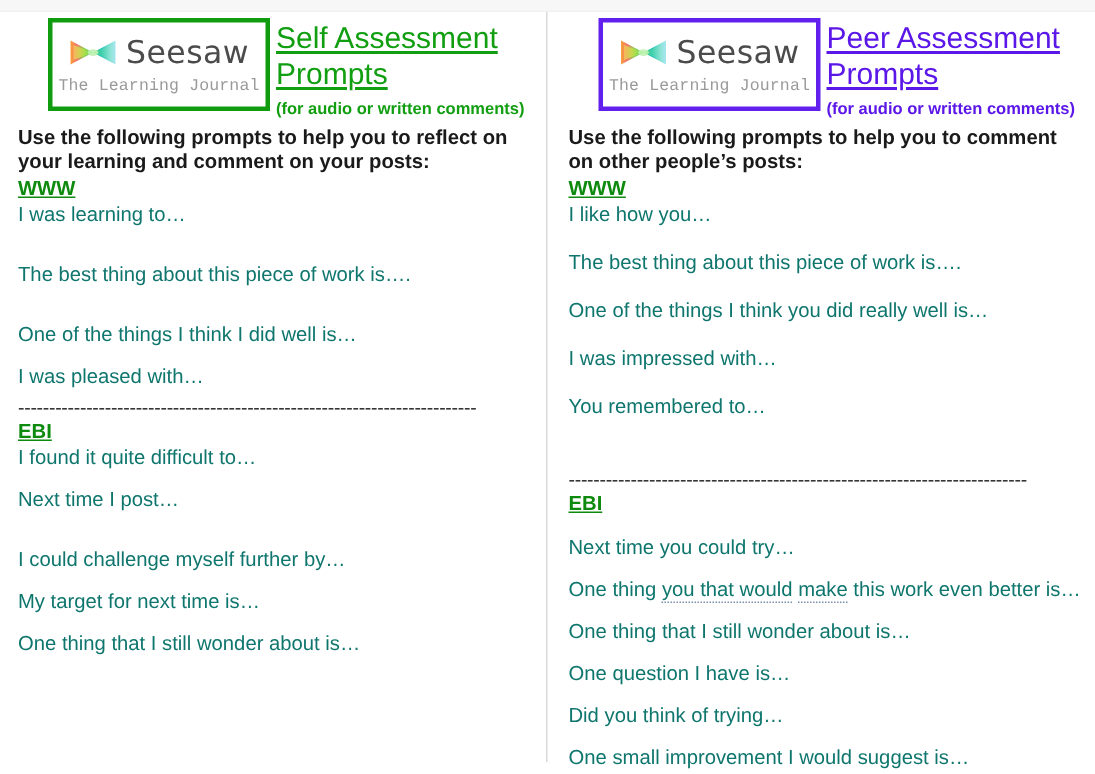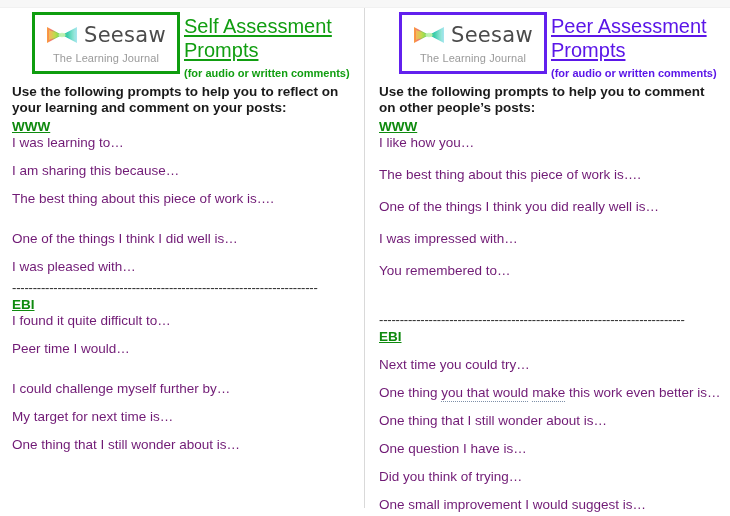--- a/index.html
+++ b/index.html
@@ -77,21 +77,21 @@
   .logo-mark { width: 32px; height: 20px; display:block; }
   .logo-word {
     font-family: "DejaVu Sans", sans-serif;
     font-size: 21px;
     color: #4b4b4b;
     letter-spacing: .3px;
     line-height: 1;
     font-weight: 400;
   }
   .logo-sub {
-    font-family: Liberation Sans, sans-serif;
+    font-family: Liberation Mono, monospace;
     font-size: 11px;
     color: #9a9a9a;
     margin-top: 5px;
     letter-spacing: .1px;
     line-height: 1;
     text-align: center;
   }
   .title-wrap {
     flex: 1;
     text-align: left;
@@ -137,21 +137,21 @@
     font-weight: bold;
     color: #0e8a0e;
     text-decoration: underline;
     line-height: 17px;
     margin: 0;
     display: inline-block;
   }
   .prompt {
     font-family: "Liberation Sans", sans-serif;
     font-size: 13.5px;
-    color: #701a75;
+    color: #0f766e;
     line-height: 16px;
     margin: 0;
     white-space: nowrap;
   }
   .spell {
     border-bottom: 1px dotted #7d8fa8;
     padding-bottom: 1px;
   }
   .divider-dashes {
     font-family: "Liberation Sans", sans-serif;
@@ -219,37 +219,36 @@
       </div>
     </div>
 
     <div class="body-block">
       <div class="intro">Use the following prompts to help you to reflect on your learning and comment on your posts:</div>
 
       <div class="section-label">WWW</div>
 
       <div class="prompt">I was learning to…</div>
       <div class="gap-s"></div>
-      <div class="prompt">I am sharing this because…</div>
       <div class="gap-s"></div>
       <div class="prompt">The best thing about this piece of work is….</div>
       <div class="gap-s"></div>
       <div class="gap-s"></div>
       <div class="prompt">One of the things I think I did well is…</div>
       <div class="gap-s"></div>
       <div class="prompt">I was pleased with…</div>
 
       <div class="gap-xs"></div>
       <div class="divider-dashes">--------------------------------------------------------------------------</div>
 
       <div class="section-label">EBI</div>
 
       <div class="prompt">I found it quite difficult to…</div>
       <div class="gap-s"></div>
-      <div class="prompt">Peer time I would…</div>
+      <div class="prompt">Next time I post…</div>
       <div class="gap-s"></div>
       <div class="gap-s"></div>
       <div class="prompt">I could challenge myself further by…</div>
       <div class="gap-s"></div>
       <div class="prompt">My target for next time is…</div>
       <div class="gap-s"></div>
       <div class="prompt">One thing that I still wonder about is…</div>
     </div>
   </div>
 

